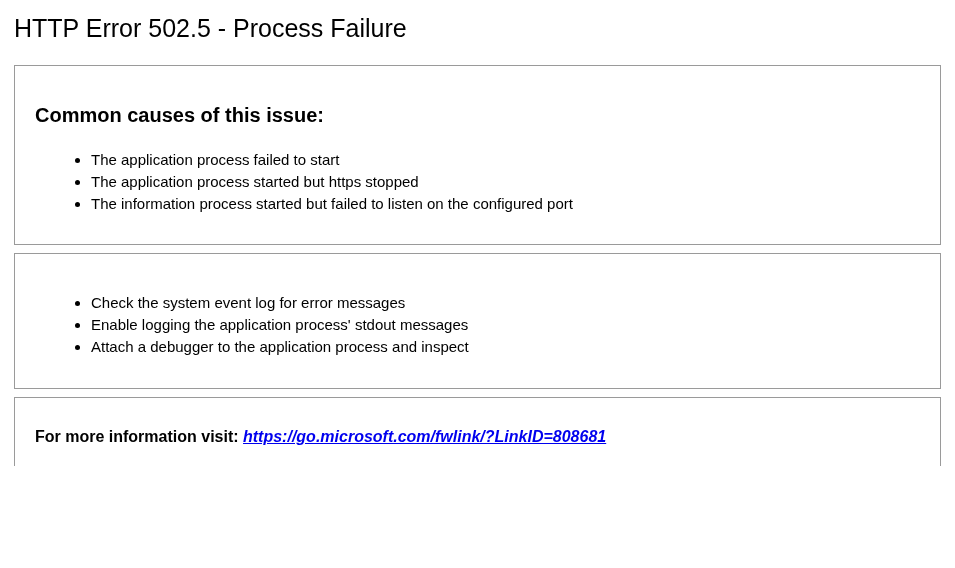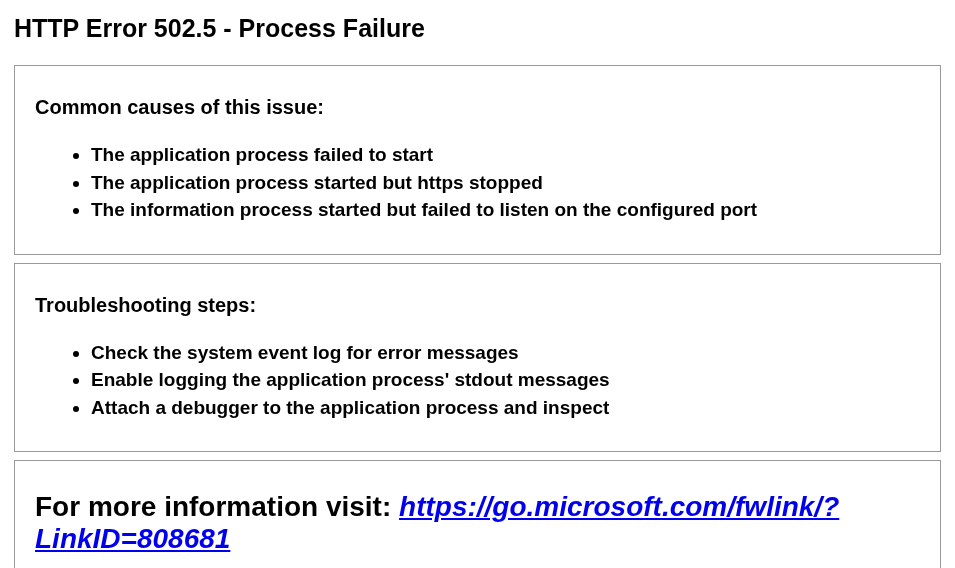--- a/index.html
+++ b/index.html
@@ -9,54 +9,54 @@
     }
     body {
       font-family: "Segoe UI", Tahoma, Arial, sans-serif;
       background: #ffffff;
       color: #000000;
       padding: 14px 14px 14px 14px;
       width: 955px;
     }
     h1.page-title {
       font-size: 25px;
-      font-weight: 700;
+      font-weight: 400;
       margin-bottom: 22px;
       padding-left: 0;
     }
     .section {
       border: 1px solid #9a9a9a;
-      padding: 30px 20px 30px 20px;
+      padding: 38px 20px 30px 20px;
       margin-left: 0;
     }
     .section + .section {
       margin-top: 8px;
     }
     .section h2 {
       font-size: 20px;
       font-weight: 700;
       margin-bottom: 22px;
     }
     .section ul {
       list-style: disc;
       padding-left: 56px;
     }
     .section li {
-      font-size: 19px;
+      font-size: 15px;
       line-height: 1.45;
-      font-weight: 700;
+      font-weight: 400;
     }
     .more-info {
       border: 1px solid #9a9a9a;
       border-bottom: none;
       padding: 30px 20px 20px 20px;
       margin-top: 8px;
     }
     .more-info-line {
-      font-size: 28px;
+      font-size: 16px;
       font-weight: 700;
     }
     .more-info-line a {
       color: #0000ee;
       font-style: italic;
       font-weight: 700;
       text-decoration: underline;
     }
   </style>
 </head>
@@ -67,21 +67,20 @@
 <div class="section">
   <h2>Common causes of this issue:</h2>
   <ul>
     <li>The application process failed to start</li>
     <li>The application process started but https stopped</li>
     <li>The information process started but failed to listen on the configured port</li>
   </ul>
 </div>
 
 <div class="section">
-  <h2>Troubleshooting steps:</h2>
   <ul>
     <li>Check the system event log for error messages</li>
     <li>Enable logging the application process' stdout messages</li>
     <li>Attach a debugger to the application process and inspect</li>
   </ul>
 </div>
 
 <div class="more-info">
   <div class="more-info-line">
     <span>For more information visit: </span><a href="#">https://go.microsoft.com/fwlink/?LinkID=808681</a>

